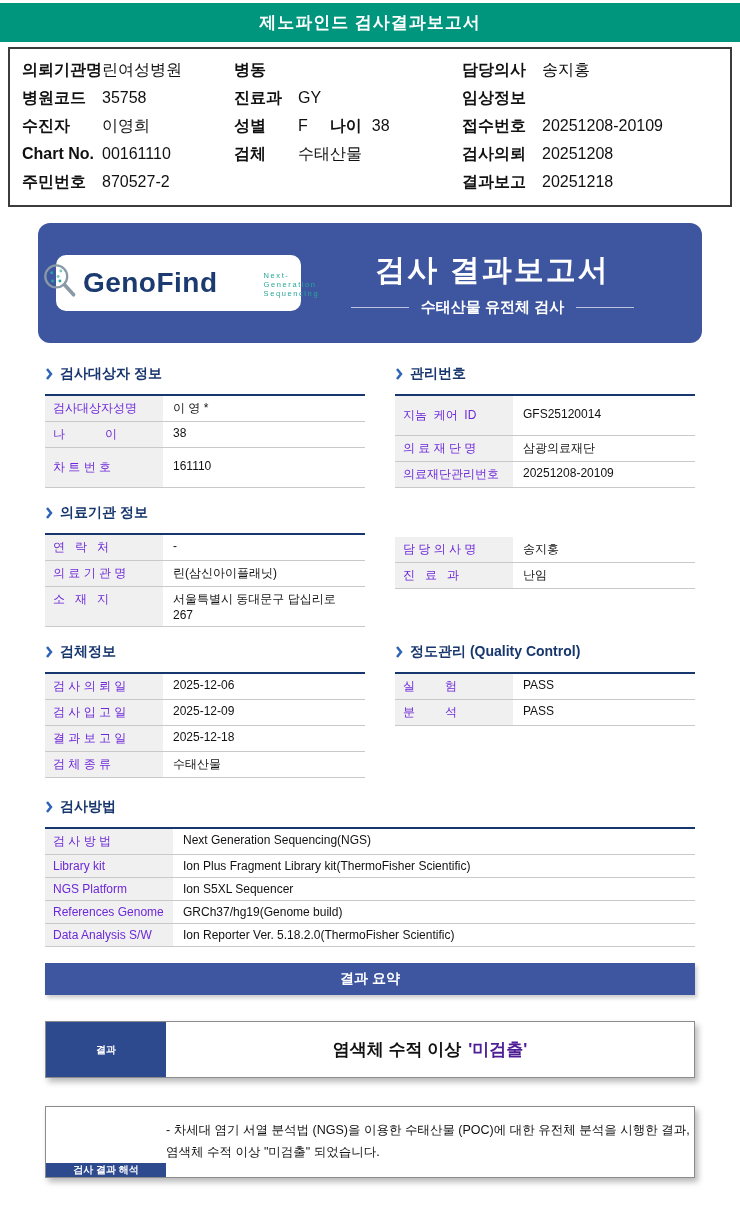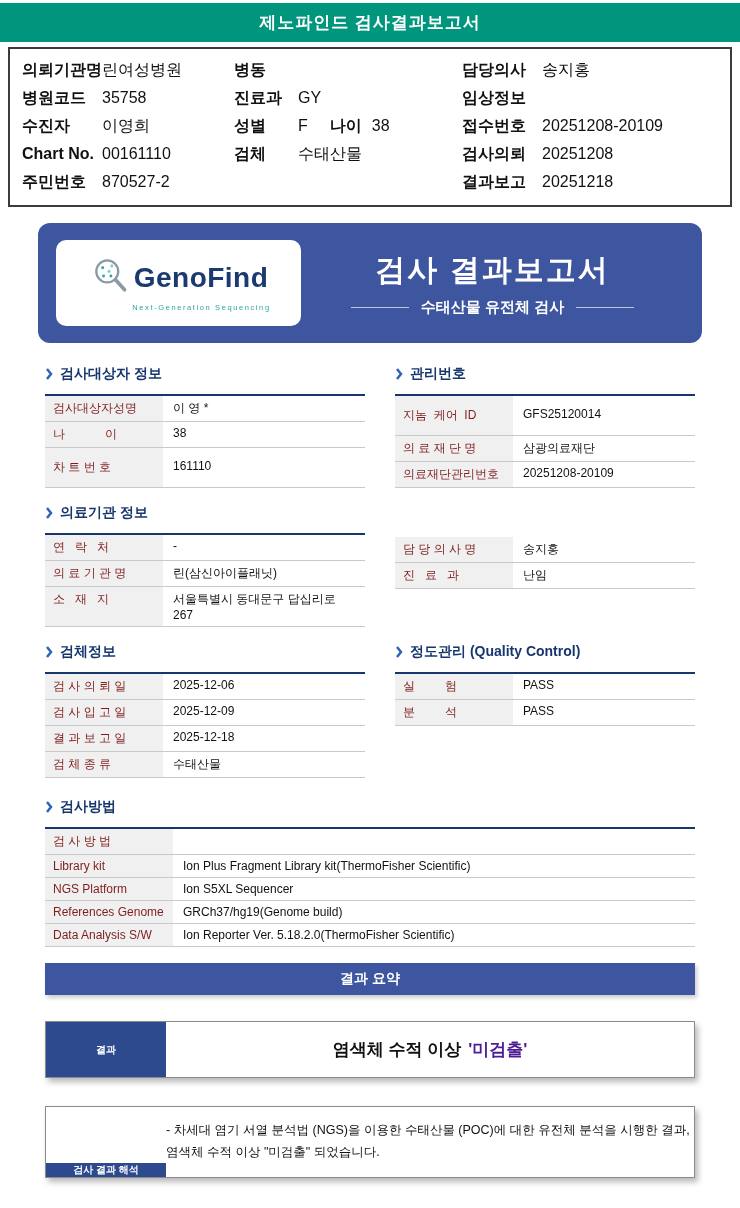--- a/index.html
+++ b/index.html
@@ -16,36 +16,36 @@
   .ph-col { display: flex; flex-direction: column; gap: 4px; }
   .ph-col1 { width: 212px; } .ph-col2 { width: 228px; } .ph-col3 { flex: 1; }
   .ph-row { display: flex; line-height: 1.5; min-height: 18px; }
   .ph-label { font-weight: bold; width: 80px; flex-shrink: 0; }
   .ph-col2 .ph-label { width: 64px; }
   .ph-label-inline { font-weight: bold; margin-right: 10px; }
   .ph-val-inline { margin-right: 22px; }
   
   .banner { margin: 16px 38px 0; background: #3e55a0; border-radius: 12px; height: 120px;
     display: flex; align-items: center; padding: 0 18px; }
-  .logo-box { background: #fff; border-radius: 10px; width: 245px; height: 86px;
-    display: flex; flex-direction: column; align-items: center; justify-content: center; }
+  .logo-box { background: #fff; border-radius: 10px; width: 245px; height: 56px;
+    display: flex; flex-direction: row; align-items: center; justify-content: center; }
   .logo-row { display: flex; align-items: center; gap: 3px; }
   .logo-text { font-size: 28px; font-weight: bold; color: #1b3a70; letter-spacing: .5px; }
   .logo-sub { font-size: 7.5px; color: #2aa79b; letter-spacing: 1.6px; margin-top: 2px; margin-left: 46px; }
   .banner-right { flex: 1; display: flex; flex-direction: column; align-items: center; gap: 7px; }
   .banner-title { color: #fff; font-size: 30px; font-weight: bold; letter-spacing: 2px; }
   .banner-sub { display: flex; align-items: center; gap: 12px; color: #fff; font-size: 15px; font-weight: bold; }
   .banner-sub .line { width: 58px; height: 1px; background: rgba(255,255,255,.65); }
   
   .main { padding: 0 45px; }
   .grid2 { display: grid; grid-template-columns: 320px 1fr; column-gap: 30px; row-gap: 16px; margin-top: 22px; }
   .sec-head { display: flex; align-items: center; gap: 7px; padding-bottom: 11px; border-bottom: 2px solid #17366d; }
   .sec-title { color: #17366d; font-weight: bold; font-size: 14px; }
   .trow { display: flex; border-bottom: 1px solid #c9c9c9; font-size: 12px; }
-  .tlabel { width: 118px; background: #f0f0f0; padding: 4px 8px; white-space: pre; color: #7f1d1d; flex-shrink: 0; }
+  .tlabel { width: 118px; background: #f0f0f0; padding: 4px 8px; white-space: pre; color: #6d28d9; flex-shrink: 0; }
   .tvalue { flex: 1; padding: 4px 10px; }
   .trow.tall > div { padding-top: 11px; padding-bottom: 11px; }
   .doctor-pad { padding-top: 33px; }
   .method-sec { margin-top: 20px; }
   .method-sec .tlabel { width: 128px; }
   
   .summary-bar { margin-top: 16px; background: #3e55a0; color: #fff; font-weight: bold;
     text-align: center; font-size: 14px; padding: 7px 0; box-shadow: 2px 3px 4px rgba(0,0,0,.2); }
   .result-box, .interp-box { display: flex; border: 1px solid #8b8b8b; box-shadow: 3px 4px 6px rgba(0,0,0,.28); background: #fff; }
   .result-box { margin-top: 26px; }
@@ -283,20 +283,21 @@
 
   <div class="section method-sec">
     <div class="sec-head">
       <svg width="8" height="12">
           <polyline points="2,1 6,6 2,11" stroke="#2d63b8" stroke-width="2.5" fill="none"></polyline>
         </svg>
       <span class="sec-title">검사방법</span>
     </div>
     <div class="trow">
         <div class="tlabel">검 사 방 법</div>
+        <div class="tvalue">Next Generation Sequencing(NGS)</div>
       </div>
     <div class="trow">
         <div class="tlabel">Library kit</div>
         <div class="tvalue">Ion Plus Fragment Library kit(ThermoFisher Scientific)</div>
       </div>
     <div class="trow">
         <div class="tlabel">NGS Platform</div>
         <div class="tvalue">Ion S5XL Sequencer</div>
       </div>
     <div class="trow">

